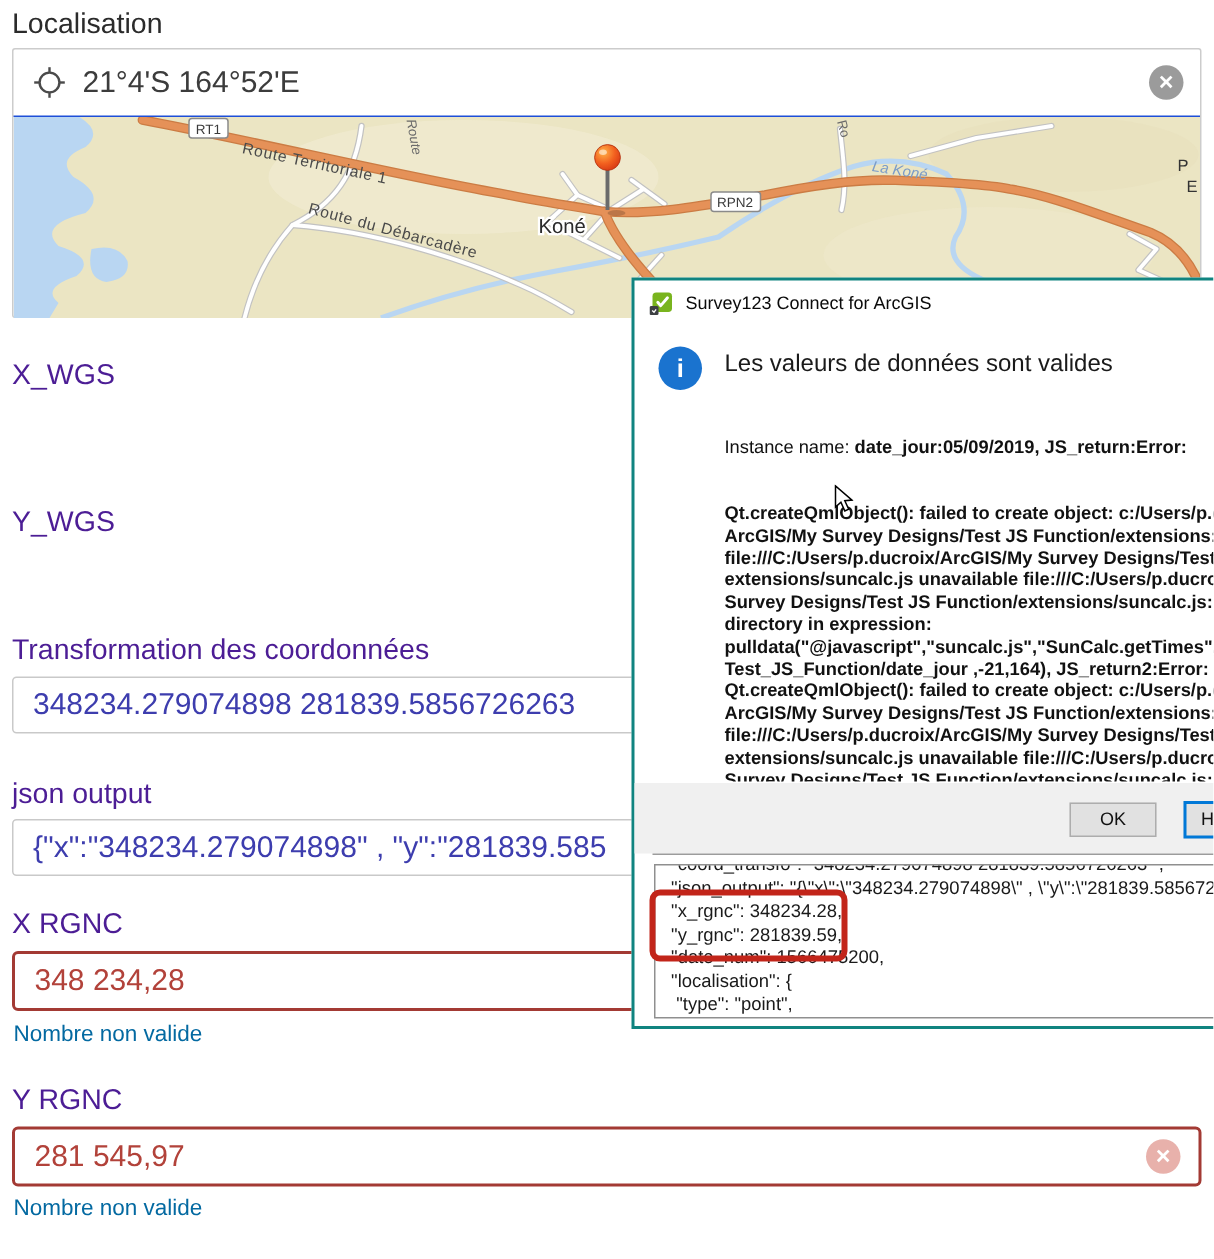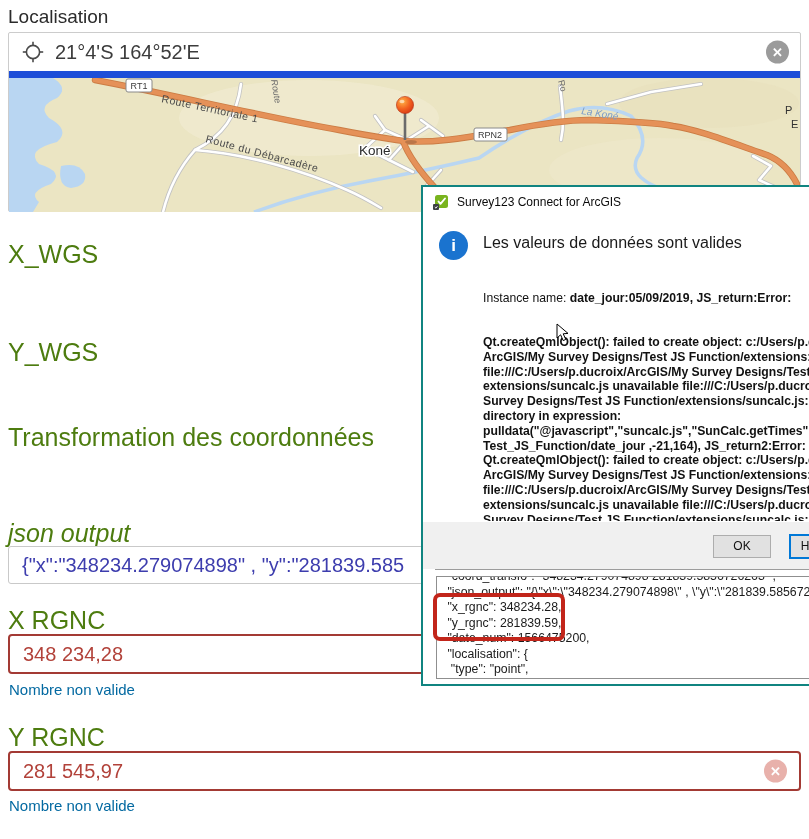--- a/index.html
+++ b/index.html
@@ -6,30 +6,30 @@
   html,body { background:#fff; }
   .page {
     position:relative; width:809px; height:839px; overflow:hidden;
     font-family:"Liberation Sans", sans-serif; background:#fff;
   }
   
   .sect-label { position:absolute; left:8px; font-size:19px; color:#2b2b2b; }
   .loc-group { position:absolute; left:8px; top:32px; width:793px; height:180px;
     border:1px solid #cccccc; border-radius:2px; background:#fff; }
   .search-row { position:relative; height:45px; display:flex; align-items:center;
-    border-bottom:7px solid #1d4ed8; }
+    border-bottom:1px solid #1d4ed8; }
   .search-row .xh { margin-left:13px; }
   .search-val { margin-left:11px; font-size:20px; color:#3c3c3c; }
   .clear-btn { position:absolute; right:11px; top:50%; transform:translateY(-50%);
     width:23px; height:23px; border-radius:50%; background:#9b9b9b; color:#fff;
     font-size:13px; font-weight:bold; display:flex; align-items:center; justify-content:center;
     cursor:pointer; }
   .map-wrap { position:relative; width:791px; height:134px; overflow:hidden; }
 
-  .f-label { position:absolute; left:8px; font-size:25px; color:#4d7c0f; }
+  .f-label { position:absolute; left:8px; font-size:19px; color:#4c1d95; }
   .f-input { position:absolute; left:8px; width:793px; height:38px;
     border:1px solid #c9c9c9; border-radius:3px; background:#fff;
     font-size:20px; color:#3d3dae; line-height:36px; padding-left:13px;
     white-space:nowrap; overflow:hidden; }
   .f-input.err { height:40px; border:2px solid #a33a34; border-radius:4px; color:#b2423a; line-height:36px; }
   .f-error { position:absolute; left:9px; font-size:15px; color:#0369a1; }
   .pink-clear { position:absolute; right:12px; top:50%; transform:translateY(-50%);
     width:23px; height:23px; border-radius:50%; background:#e6aFA9; background:#e8b1ab;
     color:#fff; font-size:13px; font-weight:bold; display:flex; align-items:center;
     justify-content:center; cursor:pointer; }
@@ -156,22 +156,23 @@
         </g>
       </svg>
     </div>
   </div>
 
   <div class="f-label" style="top:240px;">X_WGS</div>
 
   <div class="f-label" style="top:338px;">Y_WGS</div>
 
   <div class="f-label" style="top:423px;">Transformation des coordonnées</div>
-
-  <div class="f-label" style="top:519px;font-style:italic;">json output</div>
+  <div class="f-input" style="top:451px;">348234.279074898 281839.5856726263</div>
+
+  <div class="f-label" style="top:519px;">json output</div>
   <div class="f-input" style="top:546px;">{"x":"348234.279074898" , "y":"281839.585</div>
 
   <div class="f-label" style="top:606px;">X RGNC</div>
   <div class="f-input err" style="top:634px;">348 234,28</div>
   <div class="f-error" style="top:681px;">Nombre non valide</div>
 
   <div class="f-label" style="top:723px;">Y RGNC</div>
   <div class="f-input err" style="top:751px;">
     <span>281 545,97</span>
     <div class="pink-clear">

